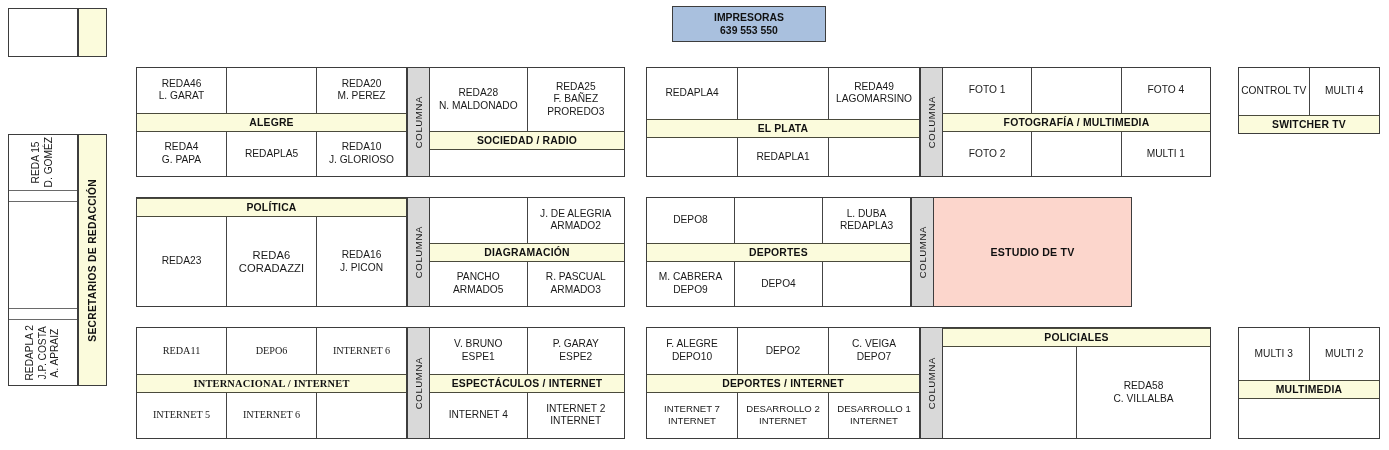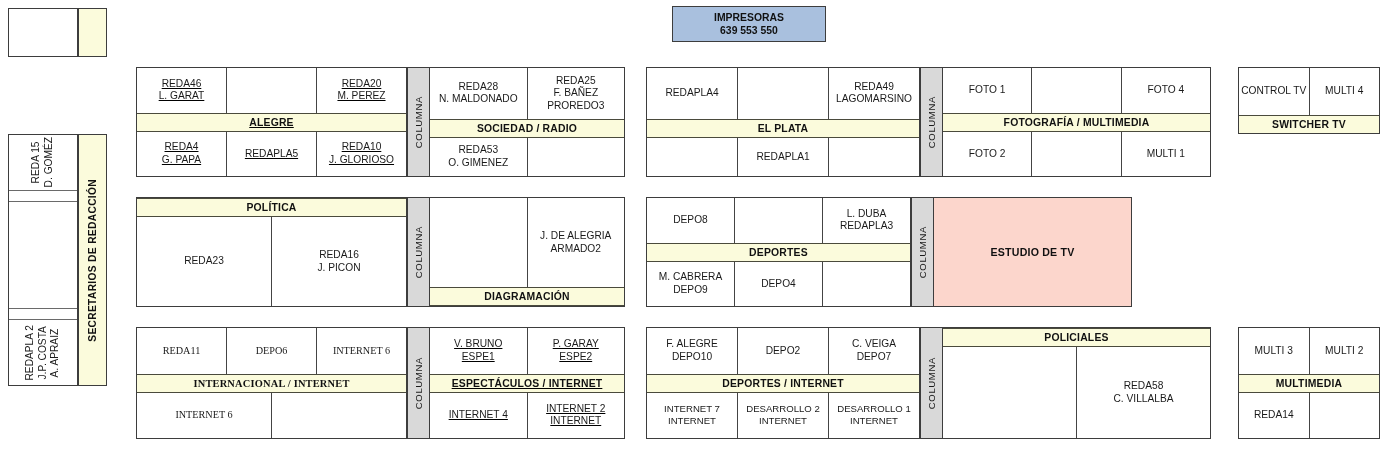--- a/index.html
+++ b/index.html
@@ -124,21 +124,21 @@
 J.P. COSTA
 A. APRAIZ</span>
   </div>
 </div>
 <div class="abs ystrip" style="left:78px;top:134px;width:29px;height:252px;">
   <span>SECRETARIOS DE REDACCIÓN</span>
 </div>
 
 <div class="abs" style="left:136px;top:67px;width:489px;height:110px;display:flex;flex-direction:row;">
 
-  <div class="block" style="flex:0 0 271px;text-decoration:underline;">
+  <div class="block" style="flex:0 0 271px;">
     <div class="deskrow">
       <div class="cell" style="flex:1">REDA46
 L. GARAT</div>
       <div class="cell" style="flex:1"></div>
       <div class="cell" style="flex:1">REDA20
 M. PEREZ</div>
     </div>
     <div class="band">ALEGRE</div>
     <div class="deskrow">
       <div class="cell" style="flex:1">REDA4
@@ -156,22 +156,20 @@
   <div class="block" style="flex:1 1 auto;border-left:none;">
     <div class="deskrow">
       <div class="cell" style="flex:1">REDA28
 N. MALDONADO</div>
       <div class="cell" style="flex:1">REDA25
 F. BAÑEZ
 PROREDO3</div>
     </div>
     <div class="band">SOCIEDAD / RADIO</div>
     <div class="deskrow">
-      <div class="cell" style="flex:1">REDA53
-O. GIMENEZ</div>
       <div class="cell" style="flex:1"></div>
     </div>
   </div>
 </div>
 
 <div class="abs" style="left:646px;top:67px;width:565px;height:110px;display:flex;flex-direction:row;">
 
   <div class="block" style="flex:0 0 274px;">
     <div class="deskrow">
       <div class="cell" style="flex:1">REDAPLA4</div>
@@ -213,36 +211,44 @@
   </div>
   <div class="band" style="border-bottom:none;">SWITCHER TV</div>
 </div>
 
 <div class="abs" style="left:136px;top:197px;width:489px;height:110px;display:flex;flex-direction:row;">
 
   <div class="block" style="flex:0 0 271px;">
     <div class="band">POLÍTICA</div>
     <div class="deskrow">
       <div class="cell" style="flex:1">REDA23</div>
+      <div class="cell alt" style="flex:1">REDA6
+CORADAZZI</div>
       <div class="cell" style="flex:1">REDA16
 J. PICON</div>
     </div>
   </div>
 
   <div class="columna" style="border-top:1.6px solid #3d3d3d;border-bottom:1.6px solid #3d3d3d;">
     <span>COLUMNA</span>
   </div>
 
   <div class="block" style="flex:1 1 auto;border-left:none;">
     <div class="deskrow">
       <div class="cell" style="flex:1"></div>
       <div class="cell" style="flex:1">J. DE ALEGRIA
 ARMADO2</div>
     </div>
     <div class="band">DIAGRAMACIÓN</div>
+    <div class="deskrow">
+      <div class="cell" style="flex:1">PANCHO
+ARMADO5</div>
+      <div class="cell" style="flex:1">R. PASCUAL
+ARMADO3</div>
+    </div>
   </div>
 </div>
 
 <div class="abs" style="left:646px;top:197px;width:486px;height:110px;display:flex;flex-direction:row;">
 
   <div class="block" style="flex:0 0 265px;">
     <div class="deskrow">
       <div class="cell" style="flex:1">DEPO8</div>
       <div class="cell" style="flex:1"></div>
       <div class="cell" style="flex:1">L. DUBA
@@ -269,30 +275,31 @@
 <div class="abs" style="left:136px;top:327px;width:489px;height:112px;display:flex;flex-direction:row;">
 
   <div class="block" style="flex:0 0 271px;font-family:Liberation Serif, serif;">
     <div class="deskrow">
       <div class="cell" style="flex:1">REDA11</div>
       <div class="cell" style="flex:1">DEPO6</div>
       <div class="cell" style="flex:1">INTERNET 6</div>
     </div>
     <div class="band">INTERNACIONAL / INTERNET</div>
     <div class="deskrow">
+      <div class="cell" style="flex:1">INTERNET 5</div>
       <div class="cell" style="flex:1">INTERNET 6</div>
       <div class="cell" style="flex:1"></div>
     </div>
   </div>
 
   <div class="columna" style="border-top:1.6px solid #3d3d3d;border-bottom:1.6px solid #3d3d3d;">
     <span>COLUMNA</span>
   </div>
 
-  <div class="block" style="flex:1 1 auto;border-left:none;text-decoration:underline;">
+  <div class="block" style="flex:1 1 auto;border-left:none;">
     <div class="deskrow">
       <div class="cell" style="flex:1">V. BRUNO
 ESPE1</div>
       <div class="cell" style="flex:1">P. GARAY
 ESPE2</div>
     </div>
     <div class="band">ESPECTÁCULOS / INTERNET</div>
     <div class="deskrow">
       <div class="cell" style="flex:1">INTERNET 4</div>
       <div class="cell" style="flex:1">INTERNET 2
@@ -336,16 +343,15 @@
   </div>
 </div>
 
 <div class="abs block" style="left:1238px;top:327px;width:142px;height:112px;">
   <div class="deskrow">
     <div class="cell" style="flex:1">MULTI 3</div>
     <div class="cell" style="flex:1">MULTI 2</div>
   </div>
   <div class="band">MULTIMEDIA</div>
   <div class="deskrow">
-    <div class="cell" style="flex:1">REDA14</div>
     <div class="cell" style="flex:1"></div>
   </div>
 </div>
 
 </body></html>

